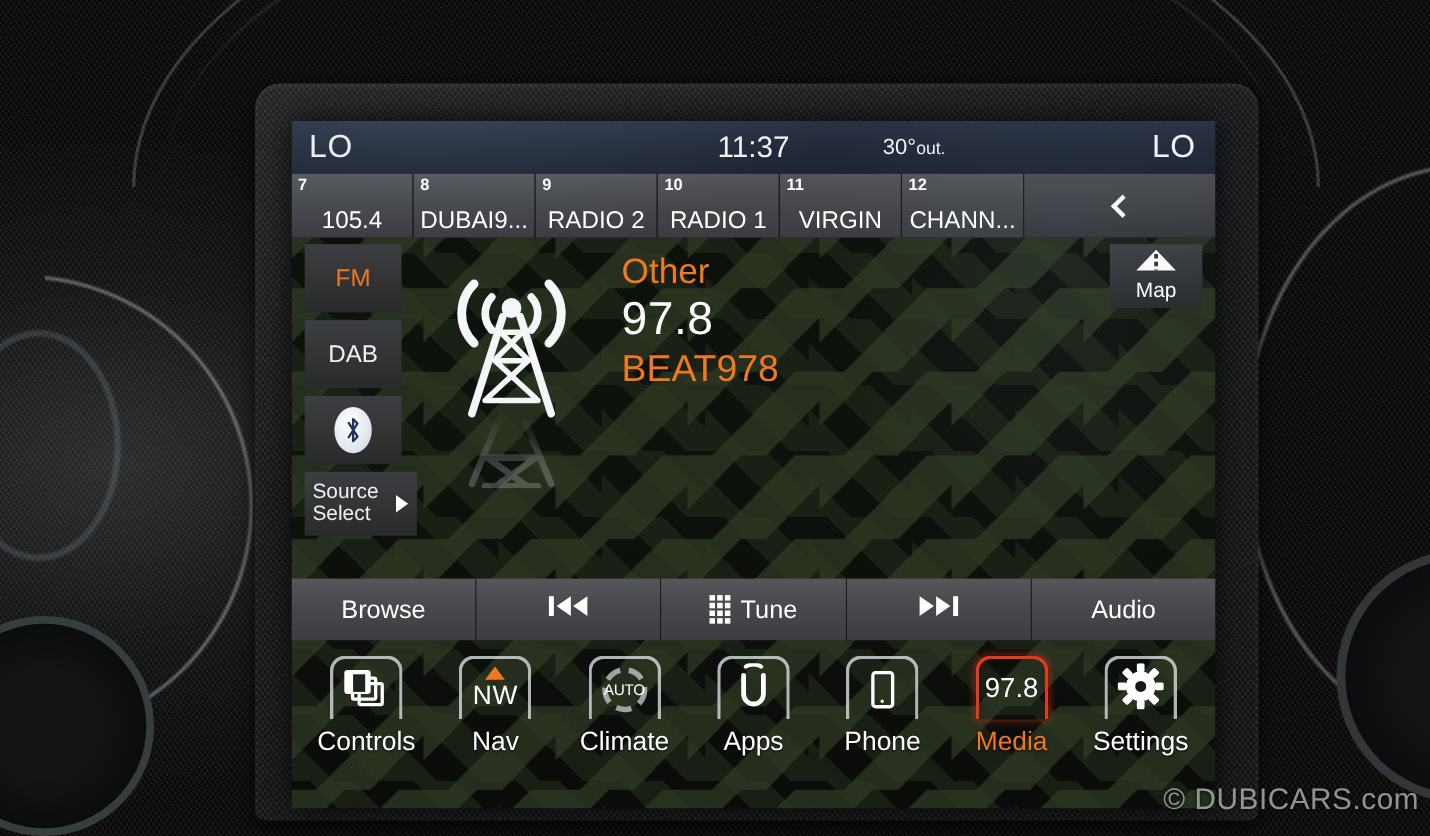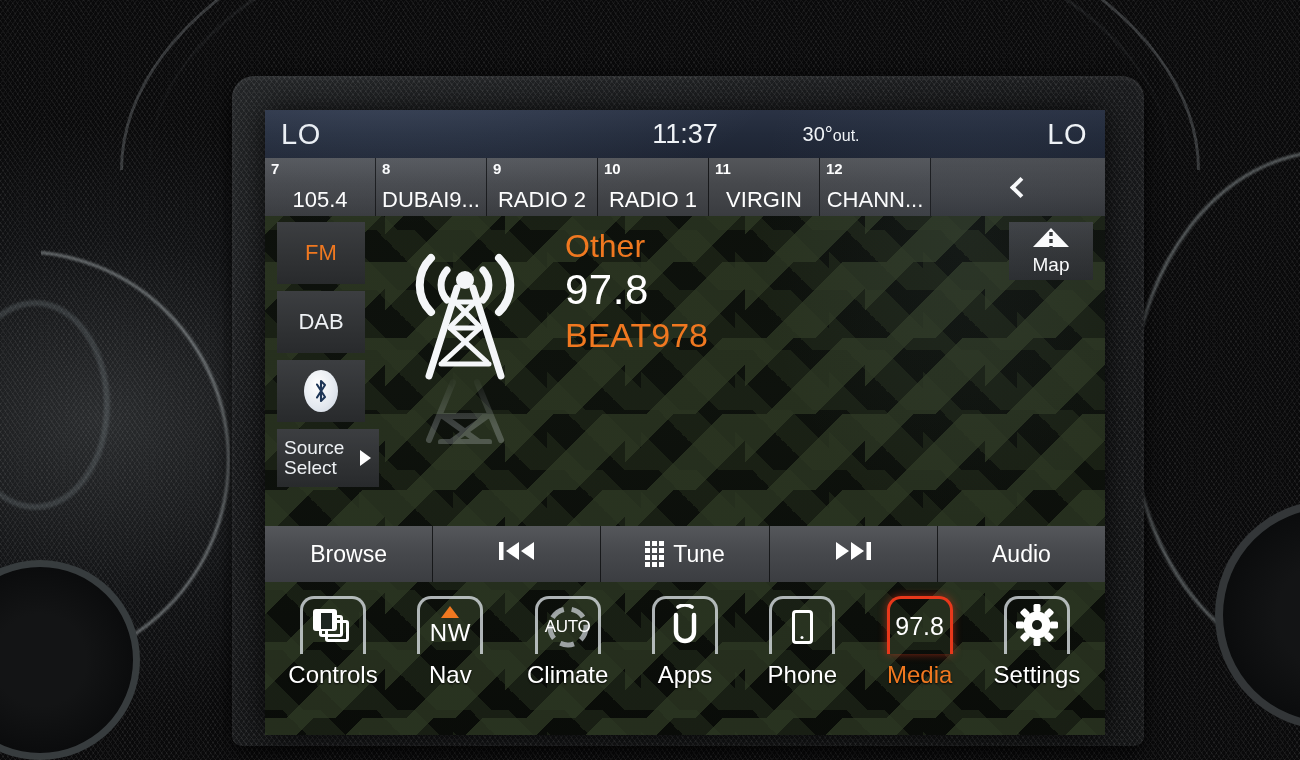--- a/index.html
+++ b/index.html
@@ -346,21 +346,21 @@
     border-right: 9px solid transparent;
     border-bottom: 12px solid #f07820;
     margin-bottom: 1px;
   }
   .nav-dir { font-size: 24px; color: #fff; font-weight: 500; letter-spacing: 0.5px; }
 
   
   .climate-dial { position: relative; width: 50px; height: 46px; display:flex; align-items:center; justify-content:center;}
   .auto-text {
     position: relative; z-index: 2;
-    font-size: 17px; color: #fff; letter-spacing: -0.3px;
+    font-size: 14px; color: #fff; letter-spacing: -0.3px;
   }
 
   
   .phone-icon {
     width: 21px; height: 34px;
     border: 3px solid #fff;
     border-radius: 4px;
     position: relative;
   }
   .phone-icon::after {
@@ -647,13 +647,14 @@
             </svg>
           </span>
         </div>
         <div class="nav-label">Settings</div>
       </div>
     </div>
 
     <div class="screen-glare"></div>
   </div>
 
+  <div id="watermark">© DUBICARS.com</div>
 </div>
 
 </body></html>

